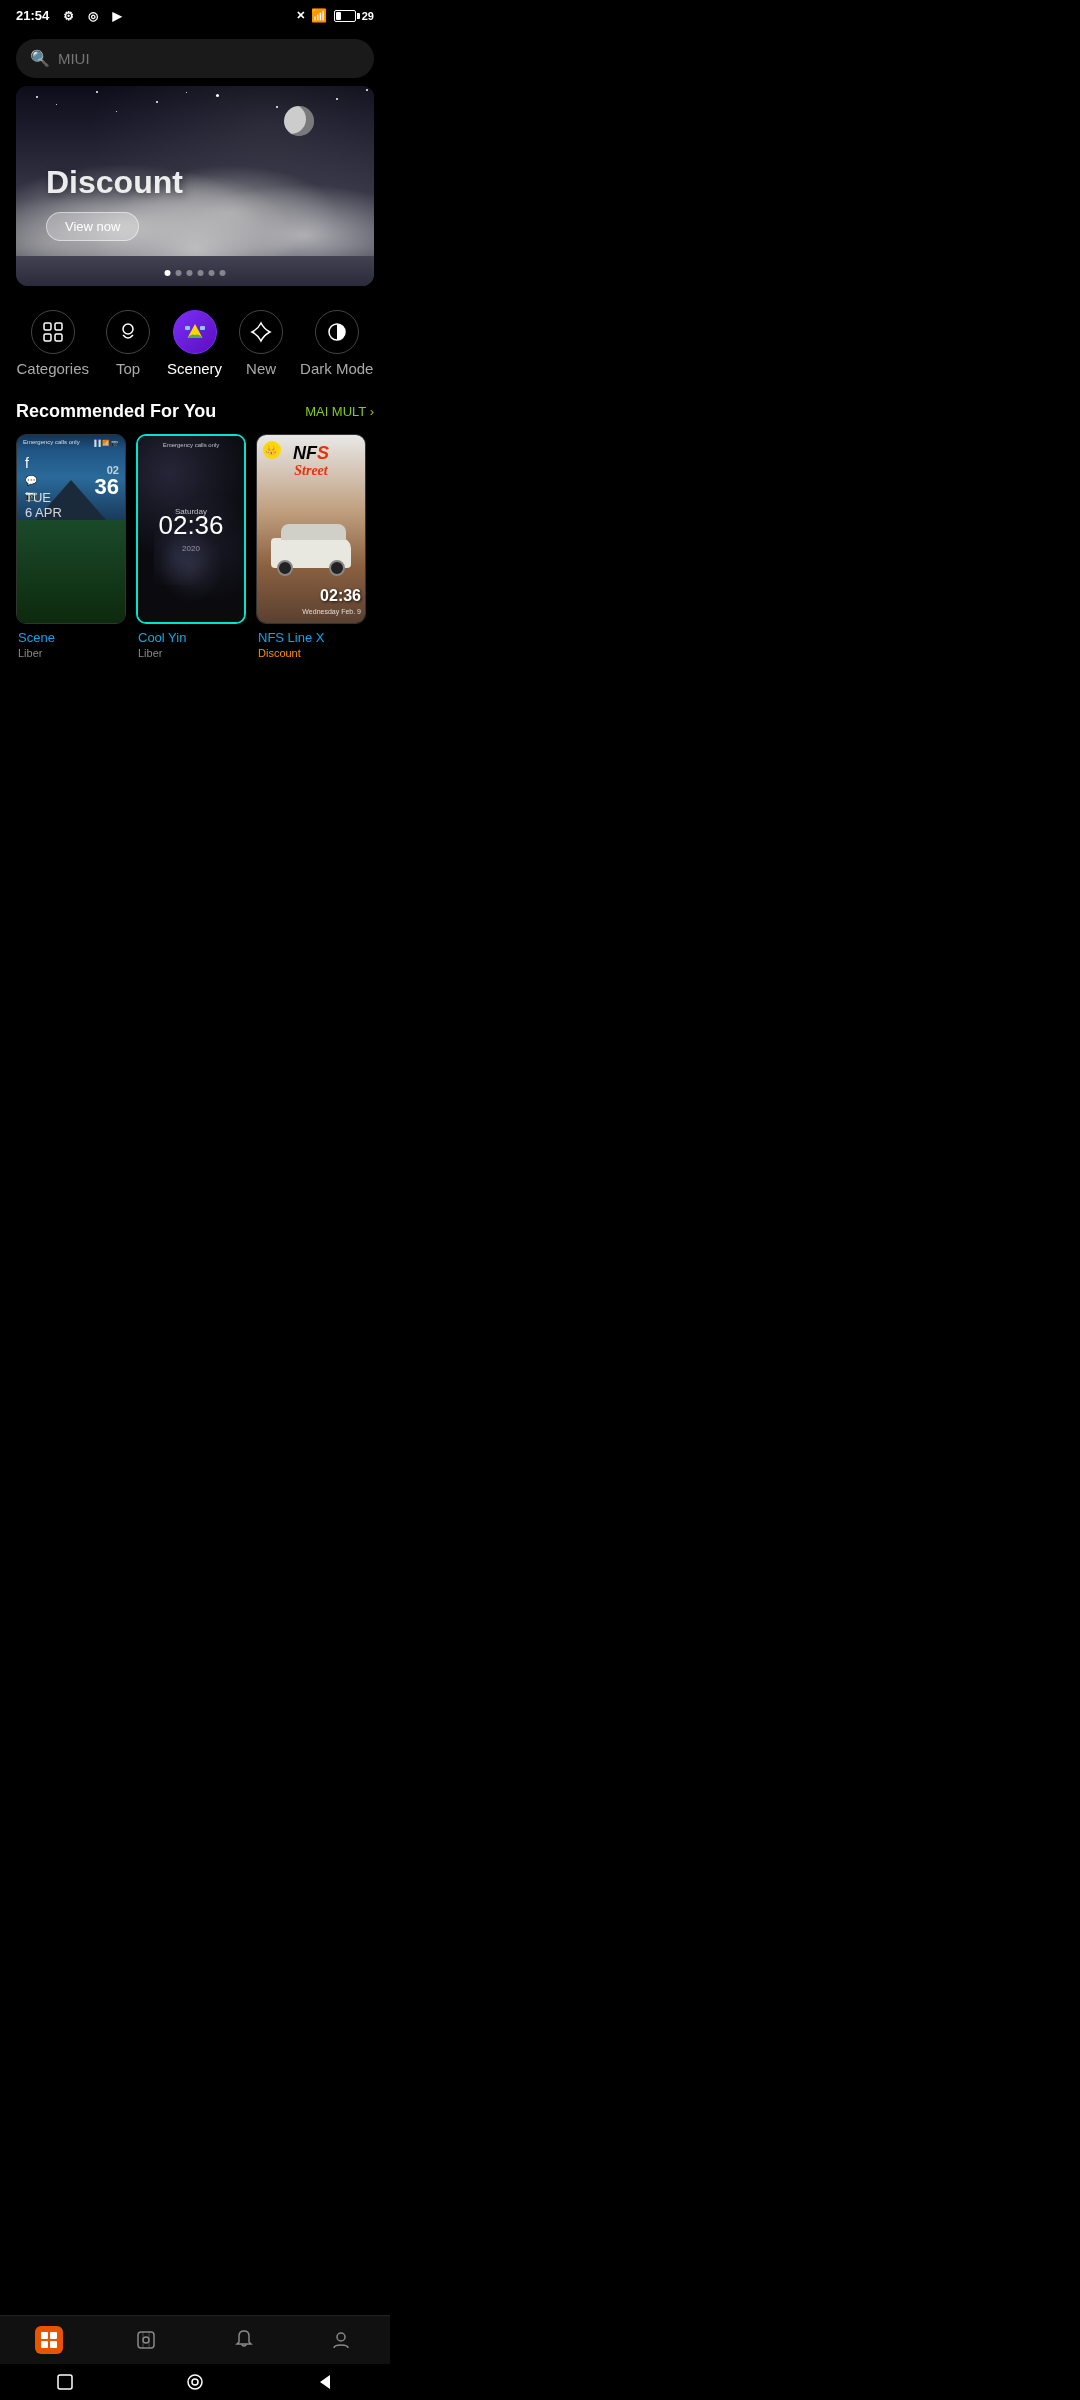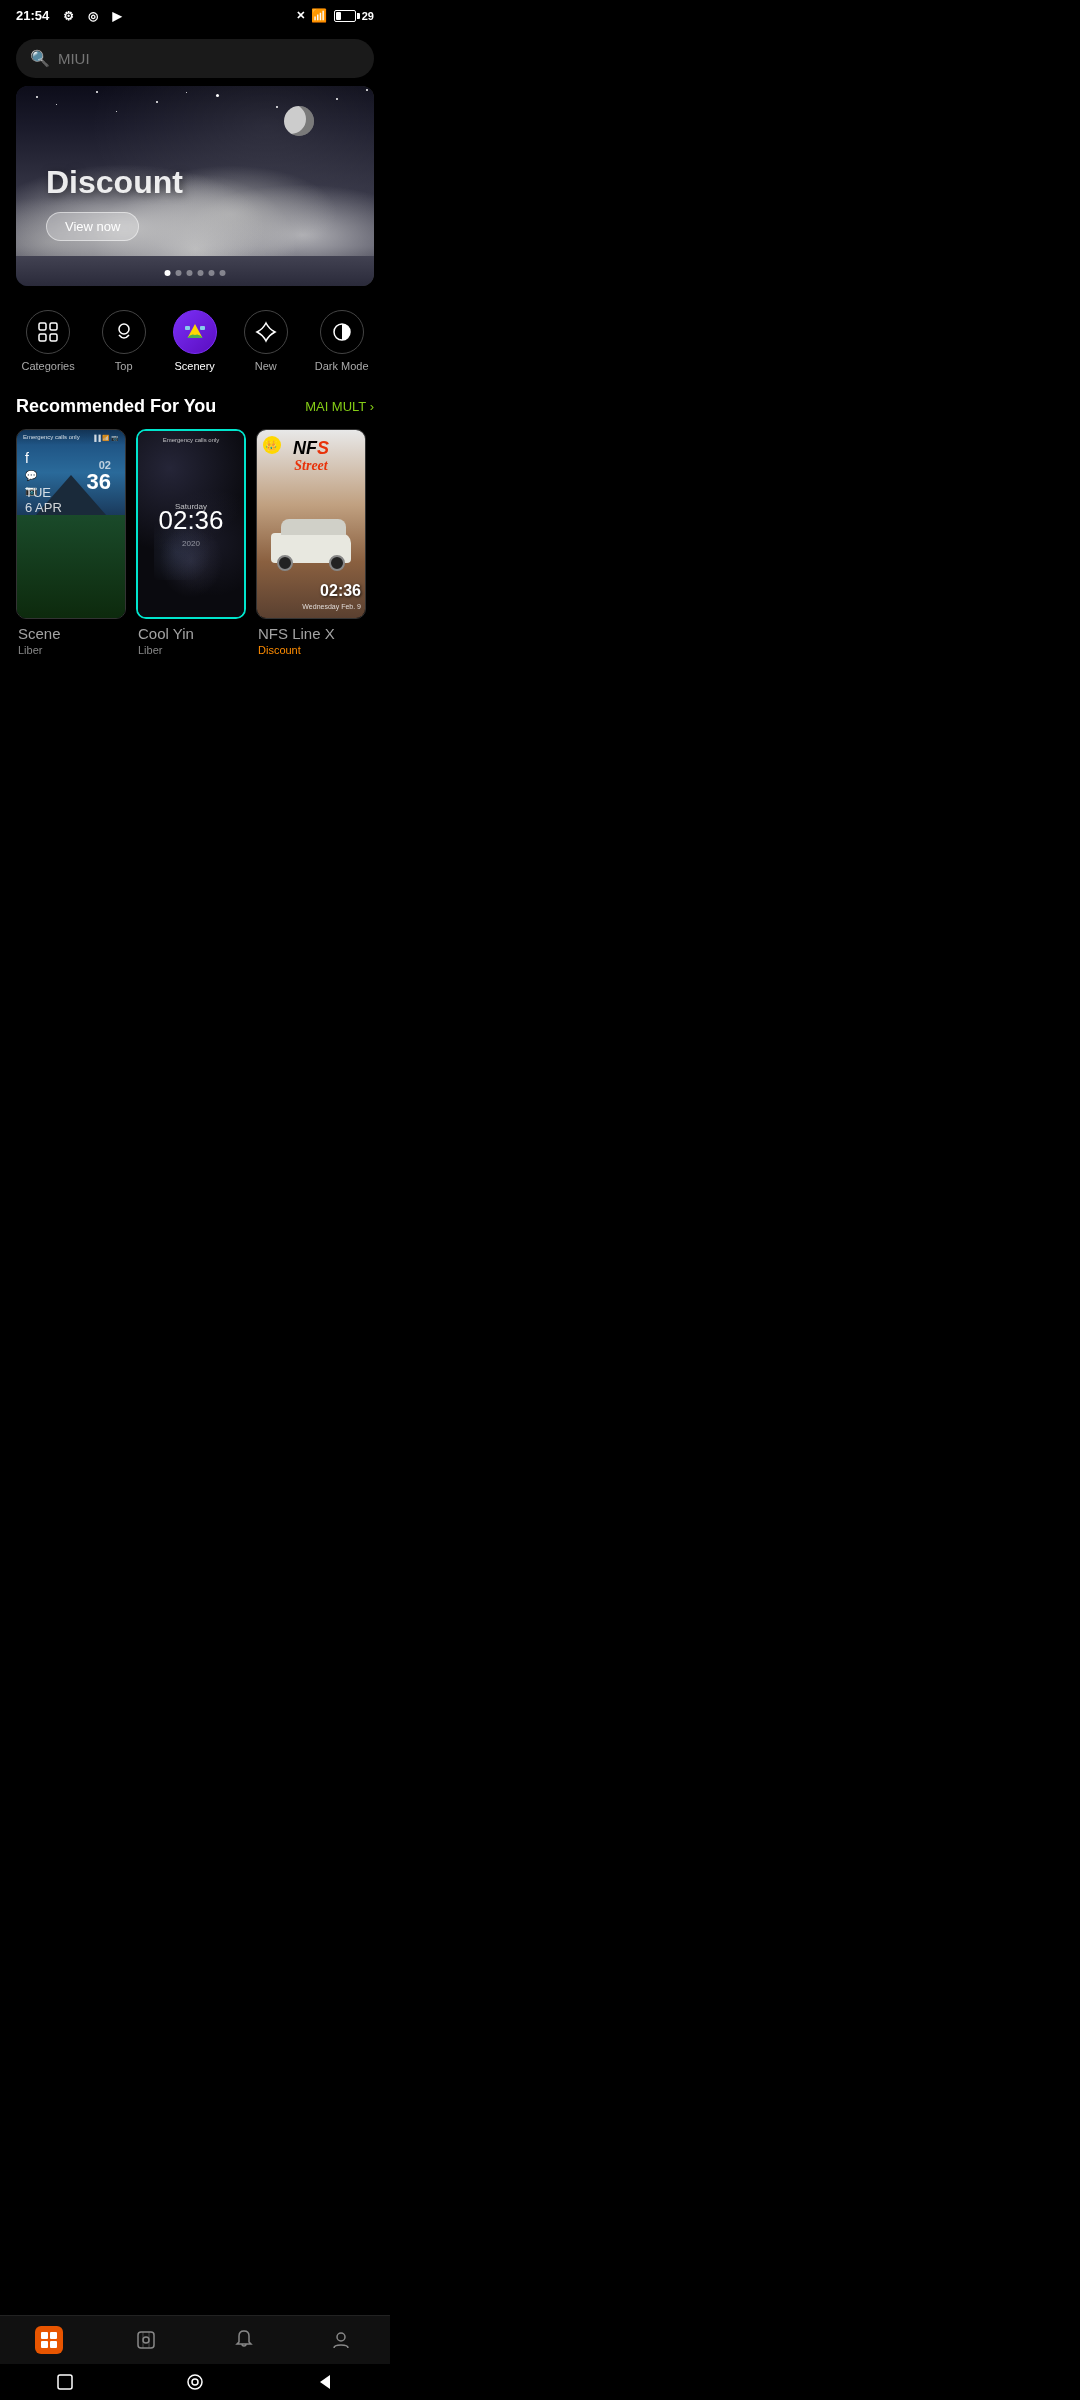--- a/index.html
+++ b/index.html
@@ -191,21 +191,21 @@
       display: flex;
       align-items: center;
       justify-content: center;
       font-size: 20px;
     }
     .cat-icon.active {
       background: #6a0dad;
       border-color: #6a0dad;
     }
     .cat-label {
-      font-size: 11px;
+      font-size: 15px;
       color: #aaa;
     }
     .cat-label.active { color: #fff; }
 
     
     .section-header {
       display: flex;
       justify-content: space-between;
       align-items: center;
       padding: 8px 16px 12px;
@@ -281,21 +281,21 @@
     .card1-overlay {
       position: absolute;
       top: 0; left: 0; right: 0;
       padding: 4px 6px;
       font-size: 7px;
       color: rgba(255,255,255,0.8);
       background: linear-gradient(180deg, rgba(0,0,0,0.3) 0%, transparent 100%);
     }
     .card1-time {
       position: absolute;
-      right: 14px;
+      right: 6px;
       top: 30px;
       font-size: 22px;
       font-weight: bold;
       color: #fff;
       line-height: 1;
     }
     .card1-date {
       position: absolute;
       left: 8px;
       top: 55px;
@@ -451,22 +451,22 @@
       display: flex;
       align-items: center;
       justify-content: center;
       font-size: 10px;
     }
 
     .theme-card-info {
       padding: 6px 2px;
     }
     .theme-card-name {
-      font-size: 15px;
-      color: #a3a3a3;
+      font-size: 13px;
+      color: #0ea5e9;
       font-weight: 500;
     }
     .theme-card-sub {
       font-size: 11px;
       color: #888;
       margin-top: 2px;
     }
     .theme-card-sub.premium { color: #ff8c00; }
 
     

